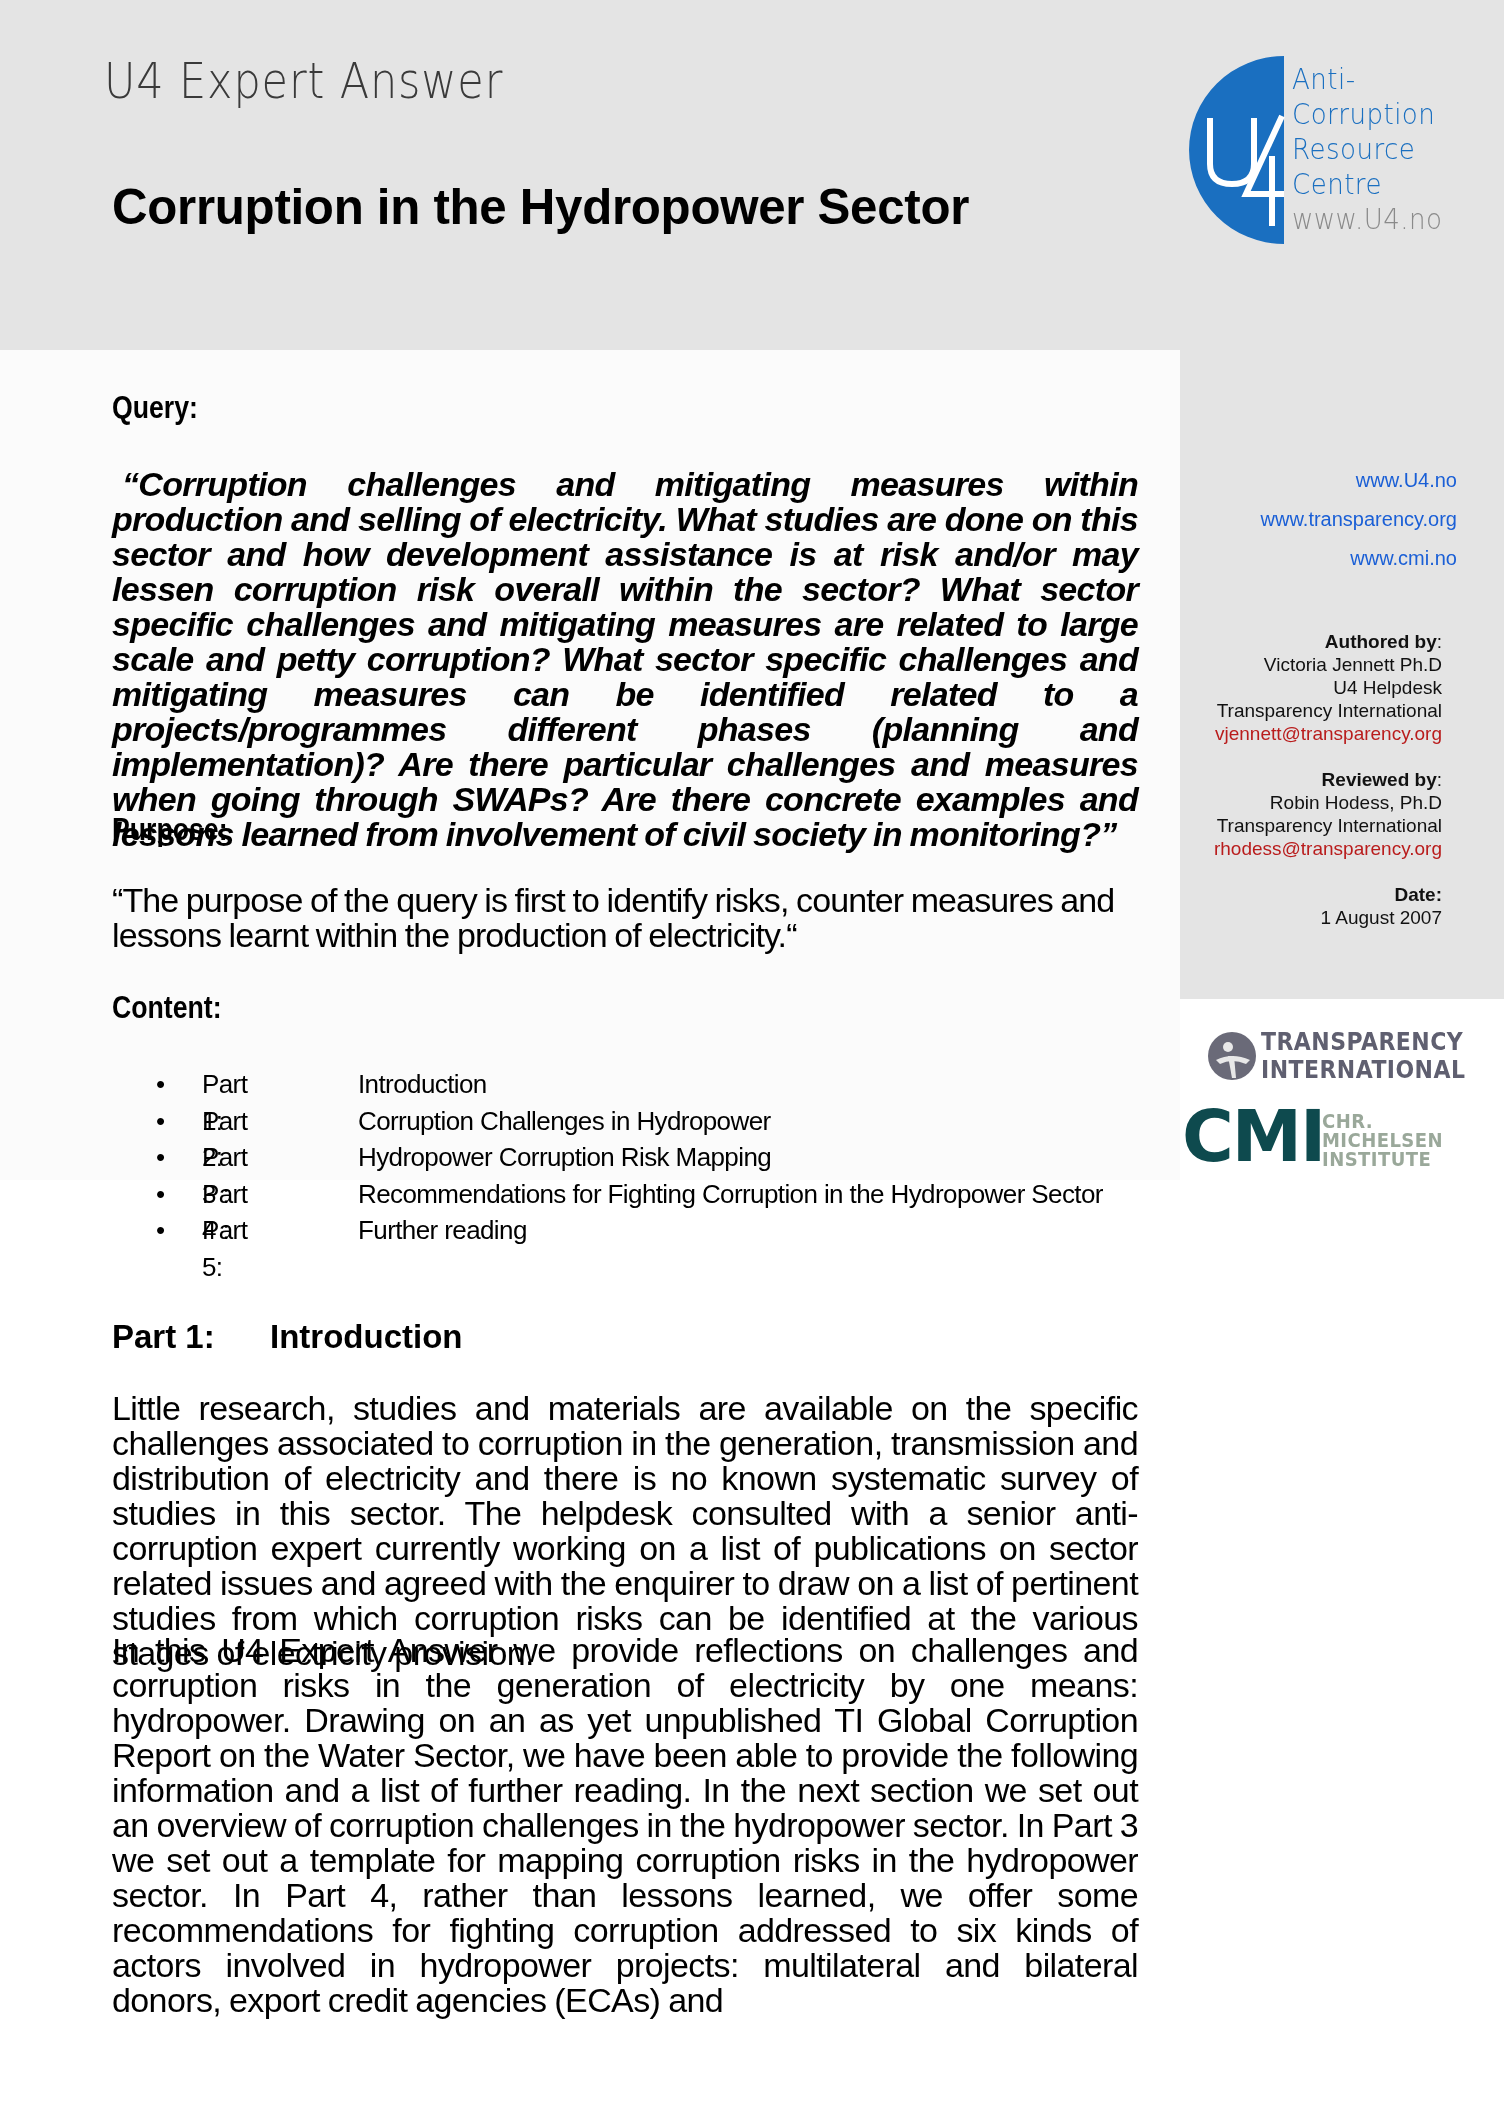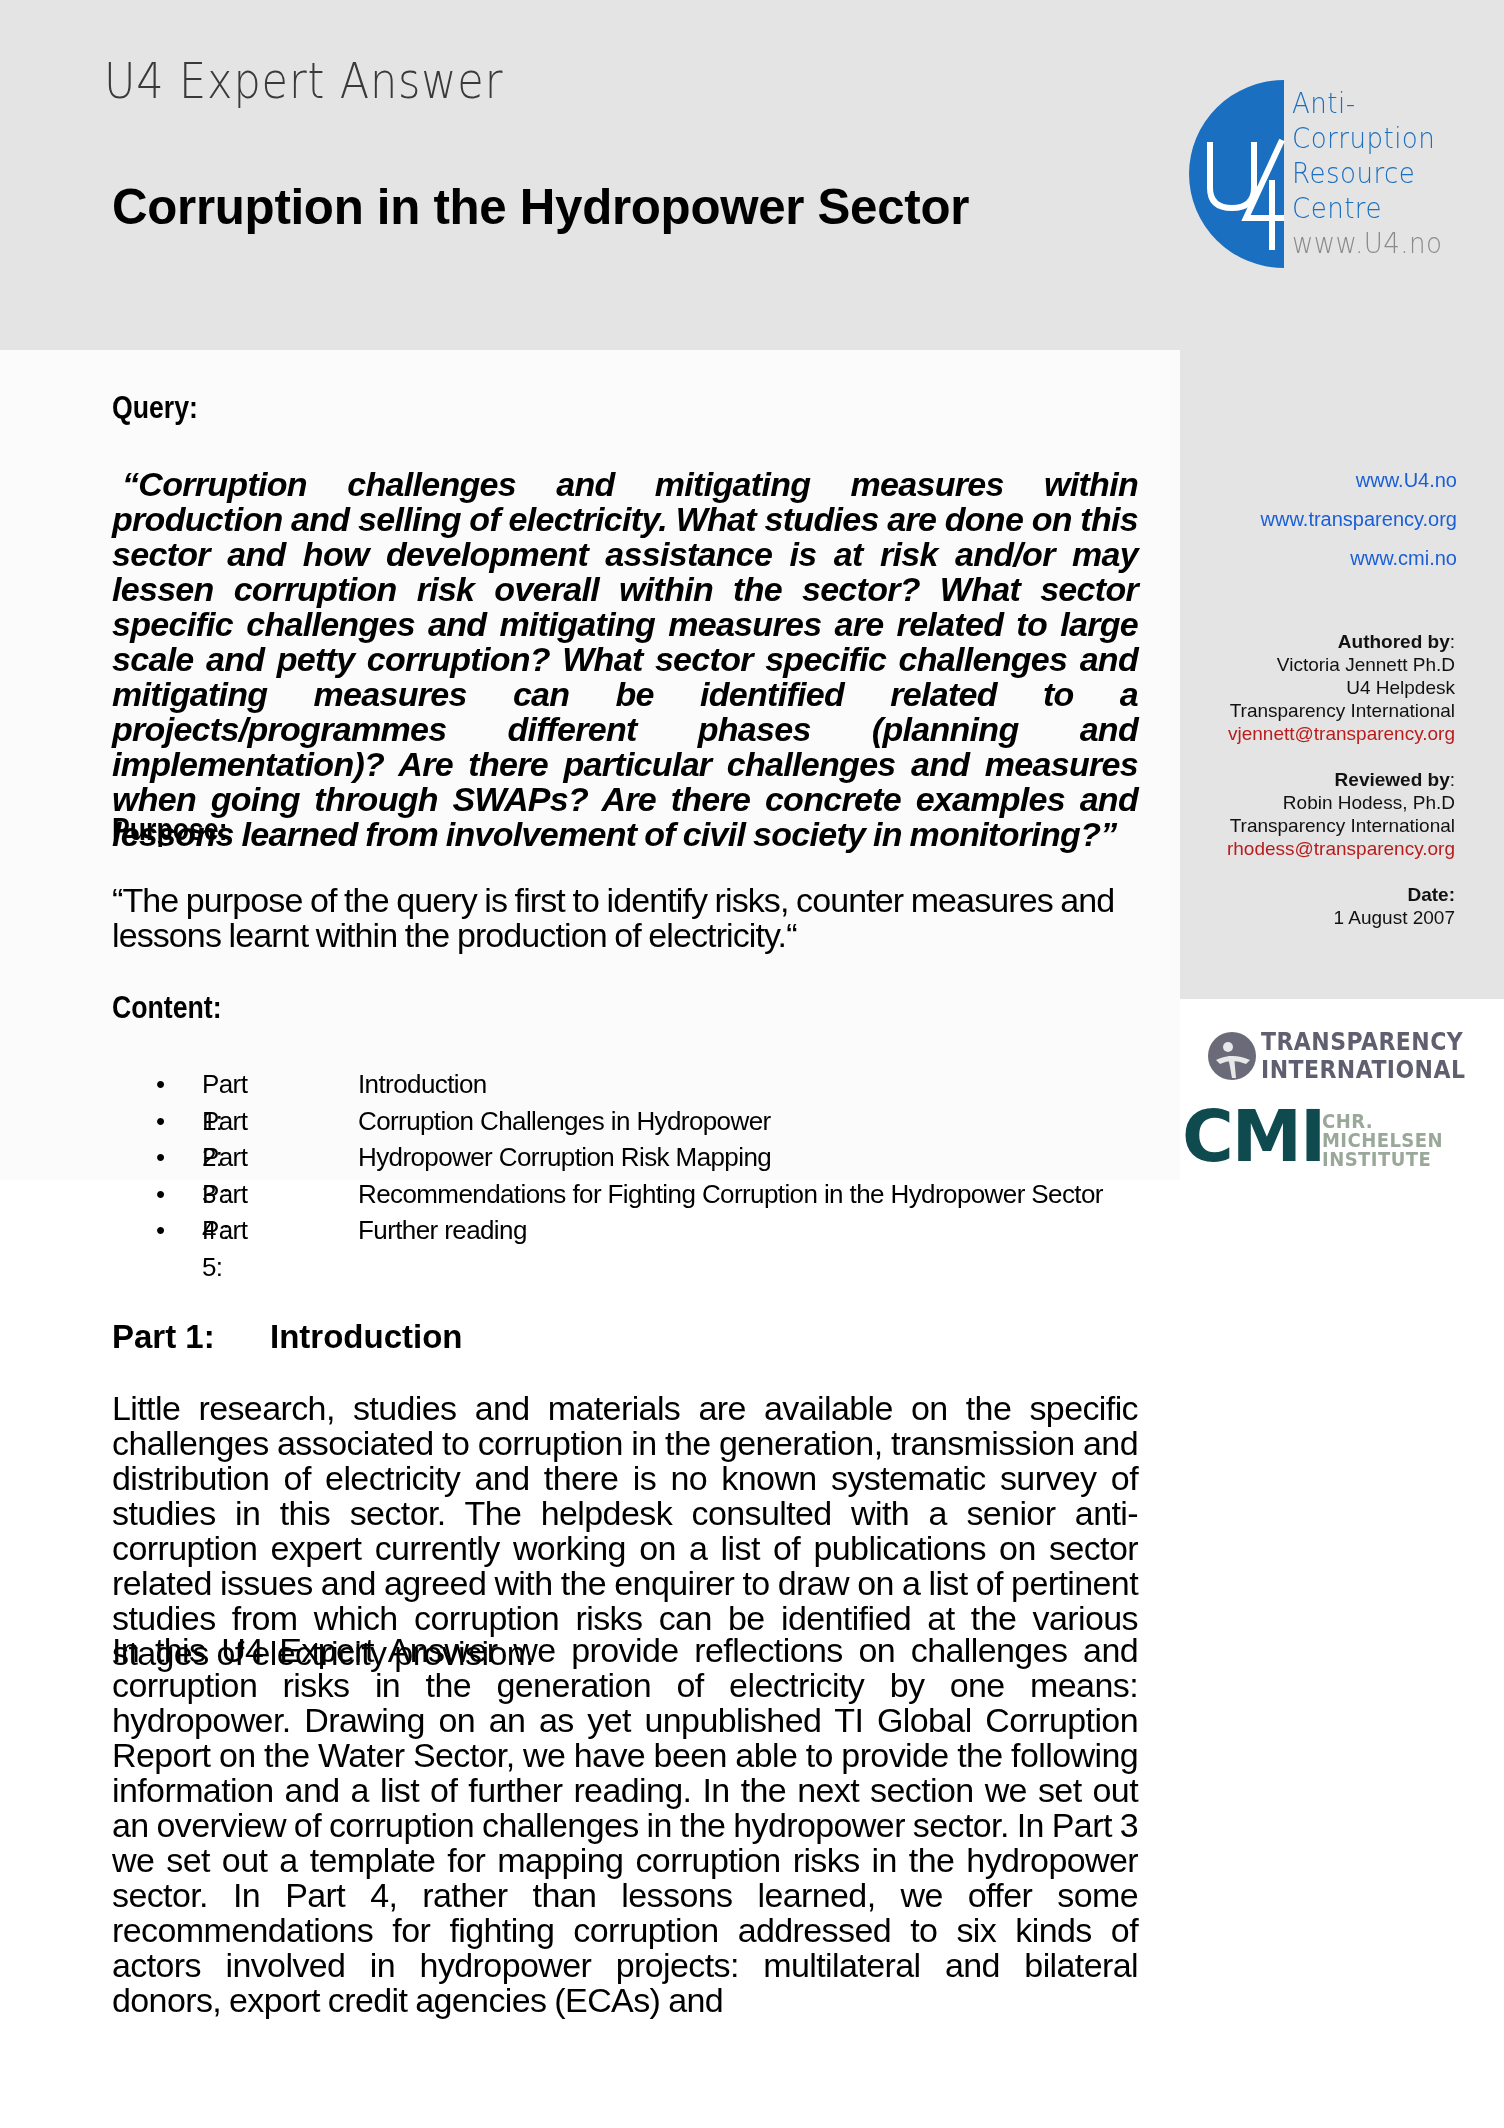--- a/index.html
+++ b/index.html
@@ -19,21 +19,21 @@
     font-family: "DejaVu Sans", sans-serif; font-weight: 200;
     font-size: 50px; letter-spacing: 1px; color: #3a3a3a;
     transform: scaleX(0.86); transform-origin: left top;
     -webkit-text-stroke: 0; font-stretch: condensed;
   }
   .page-title {
     position: absolute; left: 112px; top: 178px;
     font-size: 50px; font-weight: bold; letter-spacing: -0.3px;
     transform: scaleX(0.985); transform-origin: left top;
   }
-  .u4-logo { position: absolute; left: 1188px; top: 56px; width: 300px; height: 190px; margin-top: 24px; }
+  .u4-logo { position: absolute; left: 1188px; top: 56px; width: 300px; height: 190px; }
   .u4-logo svg { position: absolute; left: 0; top: 0; }
   .u4-logo .logo-lines {
     position: absolute; left: 104px; top: 6px; color: #1a6fc0;
     font-family: "DejaVu Sans", sans-serif; font-size: 29px; line-height: 35px;
     font-weight: 300; letter-spacing: 0.5px;
     transform: scaleX(0.9); transform-origin: left top;
   }
   .u4-logo .logo-url { color: #8a8a8a; }
 
   .body-tint {
@@ -43,21 +43,21 @@
   .sidebar {
     position: absolute; left: 1180px; top: 350px; width: 324px; height: 649px;
     background: #e4e4e4;
   }
   .sidebar .links {
     position: absolute; right: 47px; top: 111px; text-align: right;
     font-size: 20px; line-height: 39px; color: #1a5fd6;
   }
   .sidebar .links a { color: #1a5fd6; text-decoration: none; display: block; }
   .sidebar .meta {
-    position: absolute; right: 49px; top: 280px; text-align: right;
+    position: absolute; right: 62px; top: 280px; text-align: right;
     font-size: 19px; line-height: 23px; color: #111;
   }
   .sidebar .meta .lbl { font-weight: bold; }
   .sidebar .meta .email { color: #b91c1c; text-decoration: none; }
   .sidebar .meta .block { margin-bottom: 23px; }
 
   .ti-logo { position: absolute; left: 1206px; top: 1028px; width: 280px; height: 60px; }
   .ti-logo .ti-text {
     position: absolute; left: 55px; top: 0px; color: #5f5f70;
     font-family: "DejaVu Sans", sans-serif; font-weight: bold; font-size: 25px; line-height: 28px;

